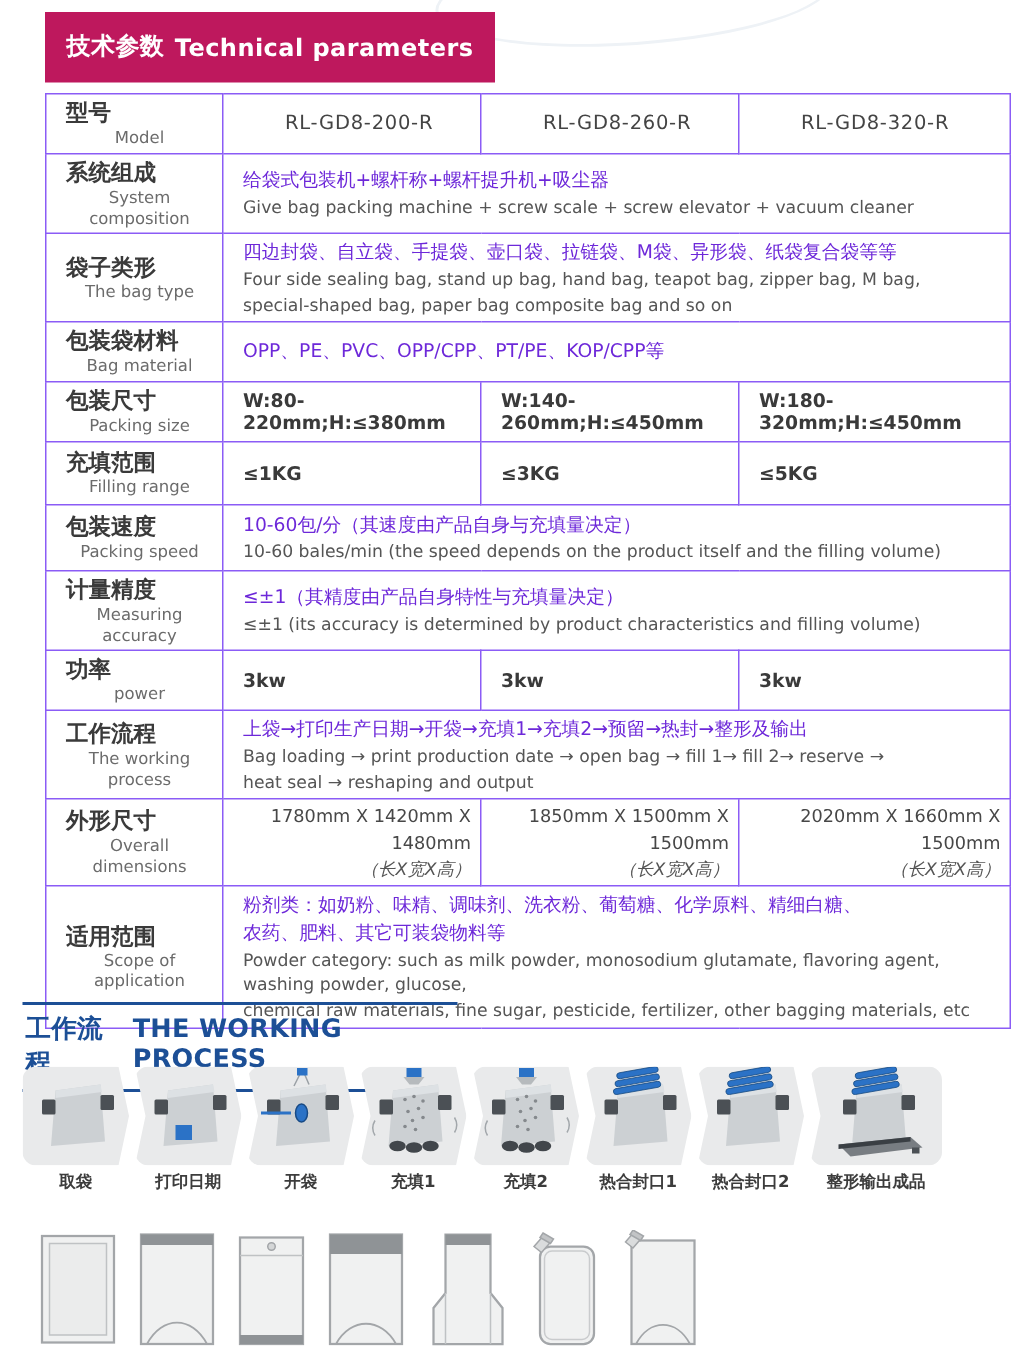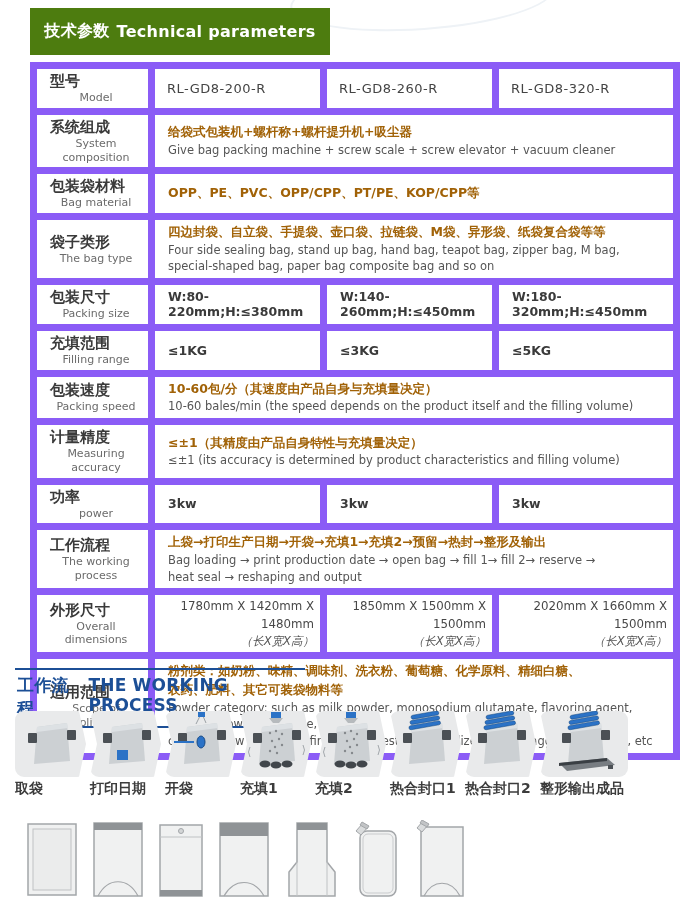--- a/index.html
+++ b/index.html
@@ -6,35 +6,35 @@
   body{
     width:690px;height:903px;position:relative;background:#ffffff;
     font-family:"DejaVu Sans","Liberation Sans",sans-serif;overflow:hidden;color:#3a3a3a;
   }
   .swoosh{
     position:absolute;left:290px;top:-34px;width:260px;height:60px;
     border:2px solid #eef2f6;border-radius:50%;transform:rotate(-4deg);pointer-events:none;
   }
   
   .banner{
-    position:absolute;left:30px;top:8px;width:300px;height:47px;background:#4d7c0f;
+    position:absolute;left:30px;top:8px;width:300px;height:47px;background:#be185d;
     color:#fff;display:flex;align-items:center;justify-content:center;gap:7px;
     font-size:16px;font-weight:bold;letter-spacing:.3px;
   }
   
   .spec-wrap{position:absolute;left:30px;top:62px;}
   table.spec{border-collapse:collapse;table-layout:fixed;width:643px;}
-  table.spec td{border:7px solid #8b5cf6;vertical-align:middle;padding:3px 6px 3px 13px;}
+  table.spec td{border:1px solid #8b5cf6;vertical-align:middle;padding:3px 6px 3px 13px;}
   td.label-td{padding-left:18px;}
   .lzh{font-size:15px;font-weight:bold;color:#3a3a3a;line-height:1.2;}
   .len{font-size:11px;color:#6b6b6b;line-height:1.25;margin-top:1px;text-align:center;}
-  .vzh{font-size:12.5px;font-weight:bold;color:#a16207;line-height:1.5;}
+  .vzh{font-size:12.5px;font-weight:normal;color:#6d28d9;line-height:1.5;}
   .ven{font-size:11.5px;font-weight:normal;color:#555;line-height:1.45;}
   td.val-td{font-size:12.5px;font-weight:bold;color:#3a3a3a;}
-  tr[data-row-id="model"] td.val-td{font-weight:normal;padding-left:12px;letter-spacing:.5px;font-size:13px;color:#444;}
+  tr[data-row-id="model"] td.val-td{font-weight:normal;padding-left:41px;letter-spacing:.5px;font-size:13px;color:#444;}
   tr[data-row-id="power"] td.val-td{font-weight:bold;}
   td.dim-td{text-align:right;padding-left:4px;padding-right:4px;}
   .dim1{font-size:11.8px;font-weight:normal;color:#474747;line-height:1.5;}
   .dim2{font-size:11.5px;color:#555;line-height:1.35;font-style:italic;}
   
   .process-title{
     position:absolute;left:15px;top:668px;width:288px;
     border-top:2px solid #1c4f96;border-bottom:2px solid #1c4f96;
     padding:4px 0 6px 2px;color:#1c4f96;font-size:17px;font-weight:bold;letter-spacing:.2px;
     display:flex;gap:8px;align-items:baseline;
@@ -43,21 +43,21 @@
   .tiles{position:absolute;left:15px;top:711px;display:flex;gap:4px;}
   .tile{
     width:71px;height:66px;background:#e9eaeb;border-radius:9px;flex:0 0 auto;
     display:flex;align-items:center;justify-content:center;
     clip-path:polygon(0 0,calc(100% - 7px) 0,100% 50%,calc(100% - 7px) 100%,0 100%,7px 50%);
   }
   .tile:first-child{clip-path:polygon(0 0,calc(100% - 7px) 0,100% 50%,calc(100% - 7px) 100%,0 100%);}
   .tile:last-child{width:88px;clip-path:polygon(0 0,100% 0,100% 100%,0 100%,7px 50%);}
   .tile svg{display:block;}
   .tile-labels{position:absolute;left:15px;top:780px;display:flex;gap:4px;}
-  .tile-label{width:71px;flex:0 0 auto;font-size:14px;font-weight:bold;color:#3c3c3c;}
+  .tile-label{width:71px;flex:0 0 auto;text-align:center;font-size:11px;font-weight:bold;color:#3c3c3c;}
   .tile-label:last-child{width:88px;}
   
   .bags{position:absolute;left:25px;top:820px;display:flex;gap:11px;align-items:flex-end;}
   .bags svg{display:block;}
 </style>
 </head>
 <body>
 
 <div class="swoosh"></div>
 
@@ -87,38 +87,38 @@
         <tr data-row-id="system-composition" style="height: 42px; padding-left: 44px;">
           <td class="label-td">
             <div class="lzh">系统组成</div>
             <div class="len">System composition</div>
           </td>
           <td colspan="3">
             <div class="vzh">给袋式包装机+螺杆称+螺杆提升机+吸尘器</div>
             <div class="ven">Give bag packing machine + screw scale + screw elevator + vacuum cleaner</div>
           </td>
         </tr>
-        <tr data-row-id="bag-material" style="height: 37px;">
-          <td class="label-td">
-            <div class="lzh">包装袋材料</div>
-            <div class="len">Bag material</div>
-          </td>
-          <td colspan="3">
-            <div class="vzh">OPP、PE、PVC、OPP/CPP、PT/PE、KOP/CPP等</div>
-          </td>
-        </tr>
         <tr data-row-id="bag-type" style="height: 54px;">
           <td class="label-td">
             <div class="lzh">袋子类形</div>
             <div class="len">The bag type</div>
           </td>
           <td colspan="3">
             <div class="vzh">四边封袋、自立袋、手提袋、壶口袋、拉链袋、M袋、异形袋、纸袋复合袋等等</div>
             <div class="ven">Four side sealing bag, stand up bag, hand bag, teapot bag, zipper bag, M bag,</div>
             <div class="ven">special-shaped bag, paper bag composite bag and so on</div>
+          </td>
+        </tr>
+        <tr data-row-id="bag-material" style="height: 37px;">
+          <td class="label-td">
+            <div class="lzh">包装袋材料</div>
+            <div class="len">Bag material</div>
+          </td>
+          <td colspan="3">
+            <div class="vzh">OPP、PE、PVC、OPP/CPP、PT/PE、KOP/CPP等</div>
           </td>
         </tr>
         <tr data-row-id="packing-size" style="height: 39px;">
           <td class="label-td">
             <div class="lzh">包装尺寸</div>
             <div class="len">Packing size</div>
           </td>
           <td class="val-td">W:80-220mm;H:≤380mm</td>
           <td class="val-td">W:140-260mm;H:≤450mm</td>
           <td class="val-td">W:180-320mm;H:≤450mm</td>

